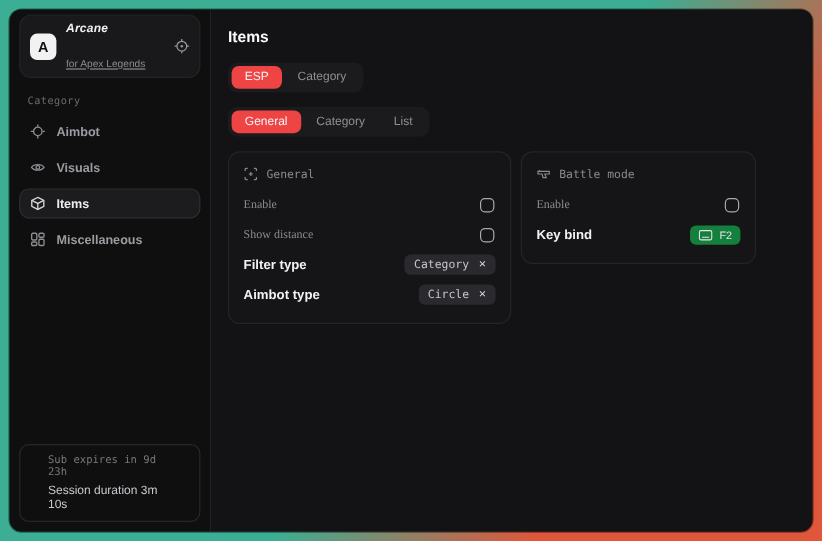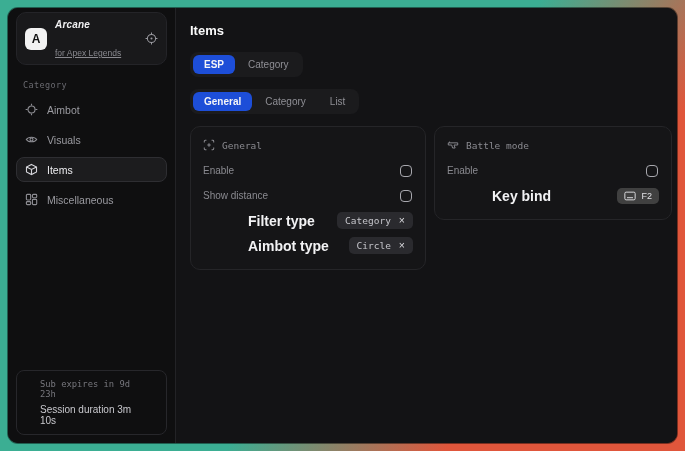--- a/index.html
+++ b/index.html
@@ -26,48 +26,48 @@
     width:22px; height:22px; background:#f2f2f2; color:#111; border-radius:6px;
     display:flex; align-items:center; justify-content:center; font-weight:bold; font-size:12px;
     flex:0 0 22px;
   }
   .app-name { font-size:10px; font-weight:bold; color:#f0f0f2; letter-spacing:.2px;font-style:italic; }
   .app-sub  { font-size:8.5px; color:#8a8a90; margin-top:18px;text-decoration:underline; }
   .target-btn { margin-left:auto; color:#9a9aa0; display:flex; cursor:pointer; }
   .cat-label { font-family:"DejaVu Sans Mono", monospace; font-size:8.5px; color:#6a6a70; margin:15px 7px 7px; letter-spacing:.4px; }
   .nav-item {
     display:flex; align-items:center; gap:9px; padding:5px 8px; border-radius:8px;
-    color:#9b9ba1; font-size:10.5px; border:1px solid transparent; margin-bottom:5px; cursor:pointer;
+    color:#9b9ba1; font-size:10.5px; border:1px solid transparent; margin-bottom:5px; cursor:pointer;font-weight:bold;
   }
   .nav-item .nico { display:flex; color:#8d8d93; }
   .nav-item.active { background:#1c1c1e; border-color:#2e2e32; color:#ededf0; }
   .nav-item.active .nico { color:#d5d5da; }
   .session-card { margin-top:auto; border:1px solid #27272b; border-radius:8px; padding:8px 23px; }
   .s1 { font-family:"DejaVu Sans Mono", monospace; font-size:8.8px; color:#77777d; margin-bottom:5px; }
   .s2 { font-size:10px; color:#c9c9ce; }
   
   .main { flex:1; background:#131315; padding:10px 14px; }
   .page-title { font-size:13px; font-weight:bold; color:#fafafa; margin:5px 0 14px; }
   .tabs { display:flex; width:fit-content; background:#1b1b1d; border-radius:8px; padding:3px; gap:2px; margin-bottom:12px; }
   .tab { font-size:10px; color:#8f8f95; padding:4px 11px; border-radius:6px; cursor:pointer; white-space:nowrap; }
-  .tab.active { background:#1d4ed8; color:#f5f5f7; font-weight:bold; }
+  .tab.active { background:#ef4444; color:#f5f5f7; font-weight:normal; }
   .panels { display:flex; gap:8px; align-items:flex-start; margin-top:8px; }
   .panel { border:1px solid #252528; background:#151517; border-radius:10px; padding:10px 12px; }
   .panel.general { width:236px; }
-  .panel.battle  { width:238px; }
+  .panel.battle  { width:196px; }
   .panel-head { display:flex; align-items:center; gap:7px; color:#8a8a90;
     font-family:"DejaVu Sans Mono", monospace; font-size:9.5px; margin:2px 0 8px; }
   .row { display:flex; align-items:center; justify-content:space-between; min-height:23px; margin-bottom:2px; }
-  .row-label.dim { font-family:Liberation Sans, sans-serif; color:#8a8a90; font-size:10px; }
-  .row-label.bright { color:#f2f2f4; font-size:14px; font-weight:bold;margin-left:45px; }
+  .row-label.dim { font-family:Liberation Serif, serif; color:#8a8a90; font-size:10px; }
+  .row-label.bright { color:#f2f2f4; font-size:11px; font-weight:bold; }
   .checkbox { width:12px; height:12px; border:1.4px solid #a8a8ae; border-radius:4px; cursor:pointer; background:transparent; margin-right:1px; }
   .chip { display:inline-flex; align-items:center; gap:8px; background:#2a2a2e; border-radius:5px;
     padding:3px 8px; font-family:"DejaVu Sans Mono", monospace; font-size:9.5px; color:#c5c5ca; cursor:pointer; }
   .chip-x { color:#dcdce0; font-family:"Liberation Sans", sans-serif; font-size:10.5px; line-height:1; cursor:pointer; }
-  .kbd-chip { display:inline-flex; align-items:center; gap:5px; background:#404040; border-radius:5px;
+  .kbd-chip { display:inline-flex; align-items:center; gap:5px; background:#15803d; border-radius:5px;
     padding:3px 7px; font-size:9px; color:#e2e2e6; cursor:pointer; }
   svg { display:block; }
 </style>
 </head>
 <body>
 
 <div class="stage">
   <div class="window">
 
     <aside class="sidebar">

